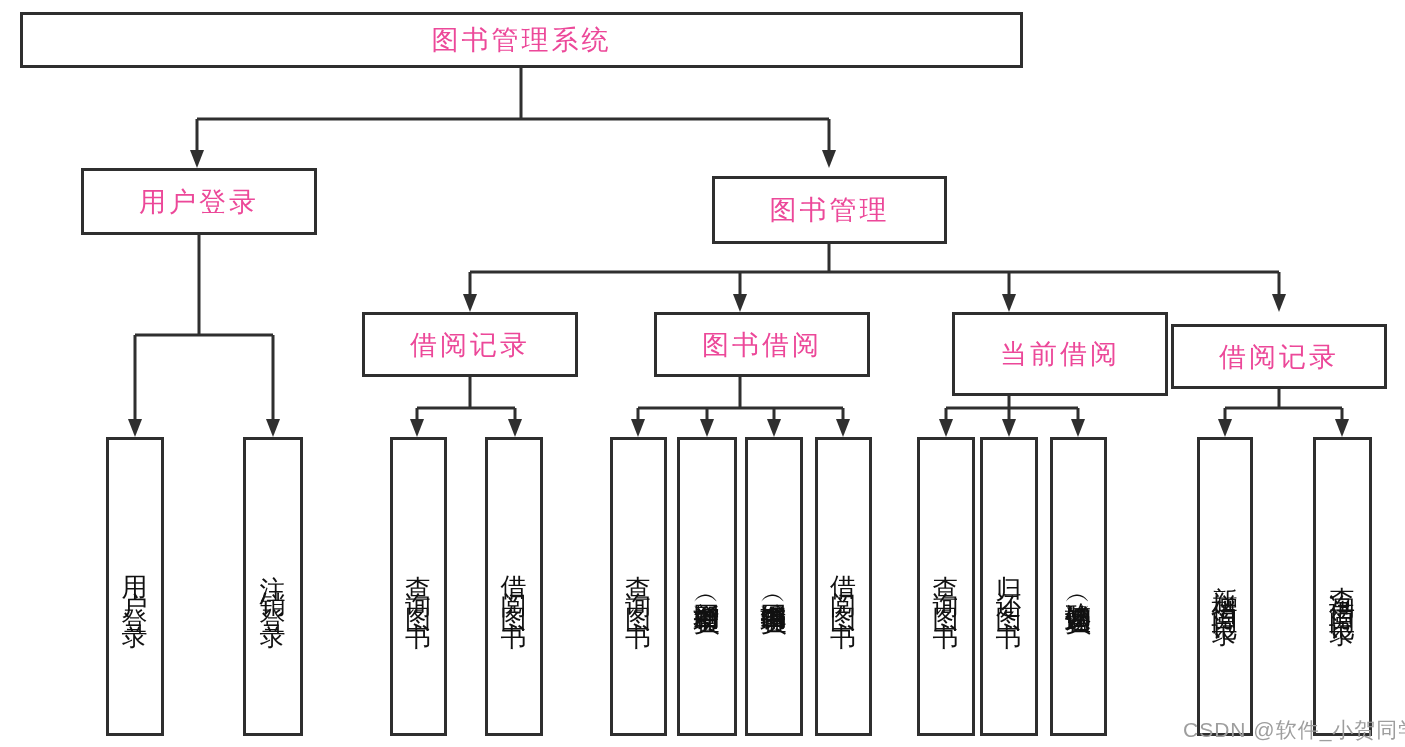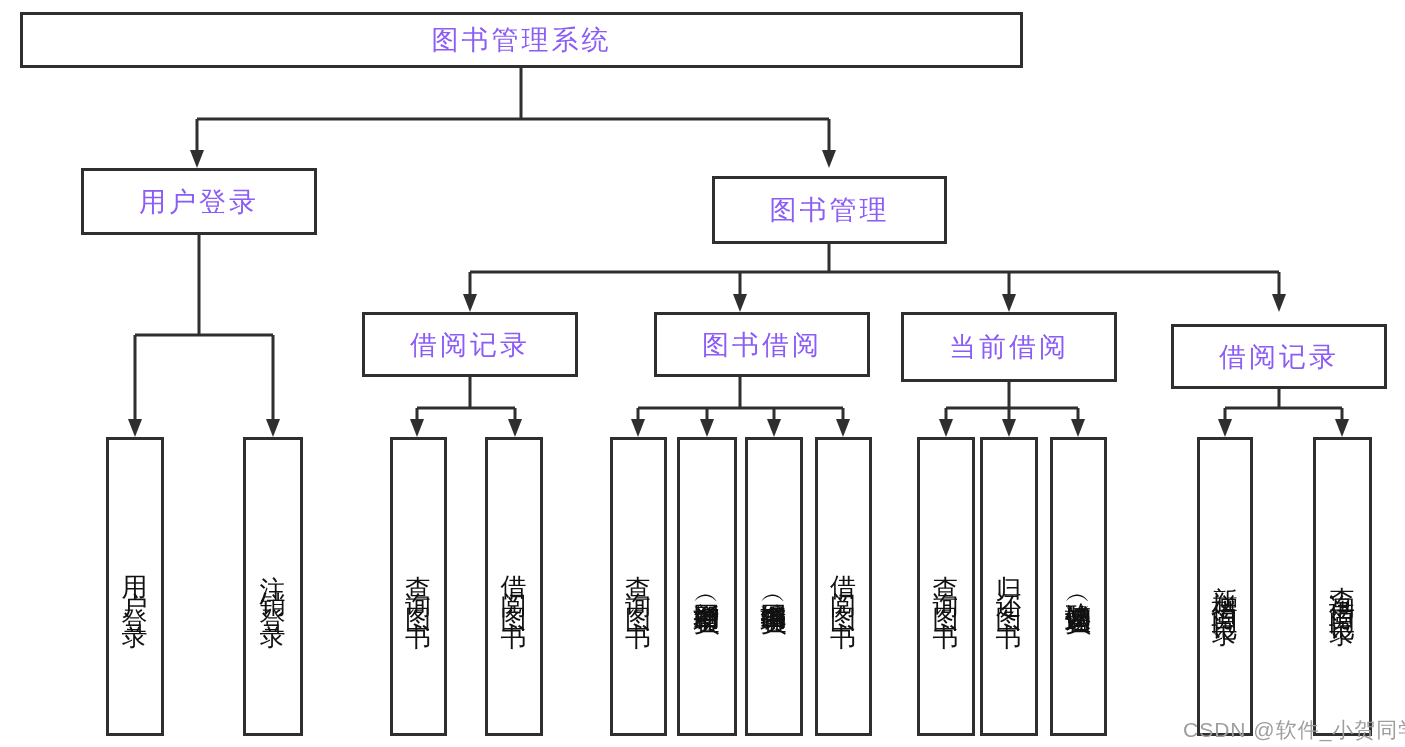--- a/index.html
+++ b/index.html
@@ -12,21 +12,21 @@
   }
   .connector-layer{position:absolute;left:0;top:0;width:1405px;height:747px;}
   .connector-layer path{stroke:#2f2f2f;stroke-width:3;fill:none;}
   .connector-layer polygon{fill:#2f2f2f;stroke:none;}
   .hnode{
     position:absolute;
     box-sizing:border-box;
     background:#ffffff;
     border:3px solid #2f2f2f;
     display:flex;align-items:center;justify-content:center;
-    font-size:27px;letter-spacing:3px;color:#8b5cf6;
+    font-size:27px;letter-spacing:3px;color:#ec4899;
     white-space:nowrap;
   }
   .leaf{
     position:absolute;top:437px;height:299px;
     box-sizing:border-box;
     background:#ffffff;
     border:3px solid #2f2f2f;
     display:flex;align-items:center;justify-content:center;
   }
   .leaf span{
@@ -98,21 +98,21 @@
     </g>
   </svg>
 
   <div class="hnode" style="left:20px;top:12px;width:1003px;height:56px;">图书管理系统</div>
 
   <div class="hnode" style="left:81px;top:168px;width:236px;height:67px;">用户登录</div>
   <div class="hnode" style="left:712px;top:176px;width:235px;height:68px;">图书管理</div>
 
   <div class="hnode" style="left:362px;top:312px;width:216px;height:65px;">借阅记录</div>
   <div class="hnode" style="left:632px;top:312px;width:216px;height:65px;margin-left:22px;">图书借阅</div>
-  <div class="hnode" style="left:901px;top:312px;width:216px;height:70px;">当前借阅</div>
+  <div class="hnode" style="left:952px;top:312px;width:216px;height:84px;">当前借阅</div>
   <div class="hnode" style="left:1171px;top:324px;width:216px;height:65px;">借阅记录</div>
 
   <div class="leaf ls-wide" style="left:106px;width:58px;">
     <span>用户登录</span>
   </div>
   <div class="leaf ls-wide" style="left:243px;width:60px;">
     <span>注销登录</span>
   </div>
 
   <div class="leaf ls-wide" style="left:390px;width:57px;">

